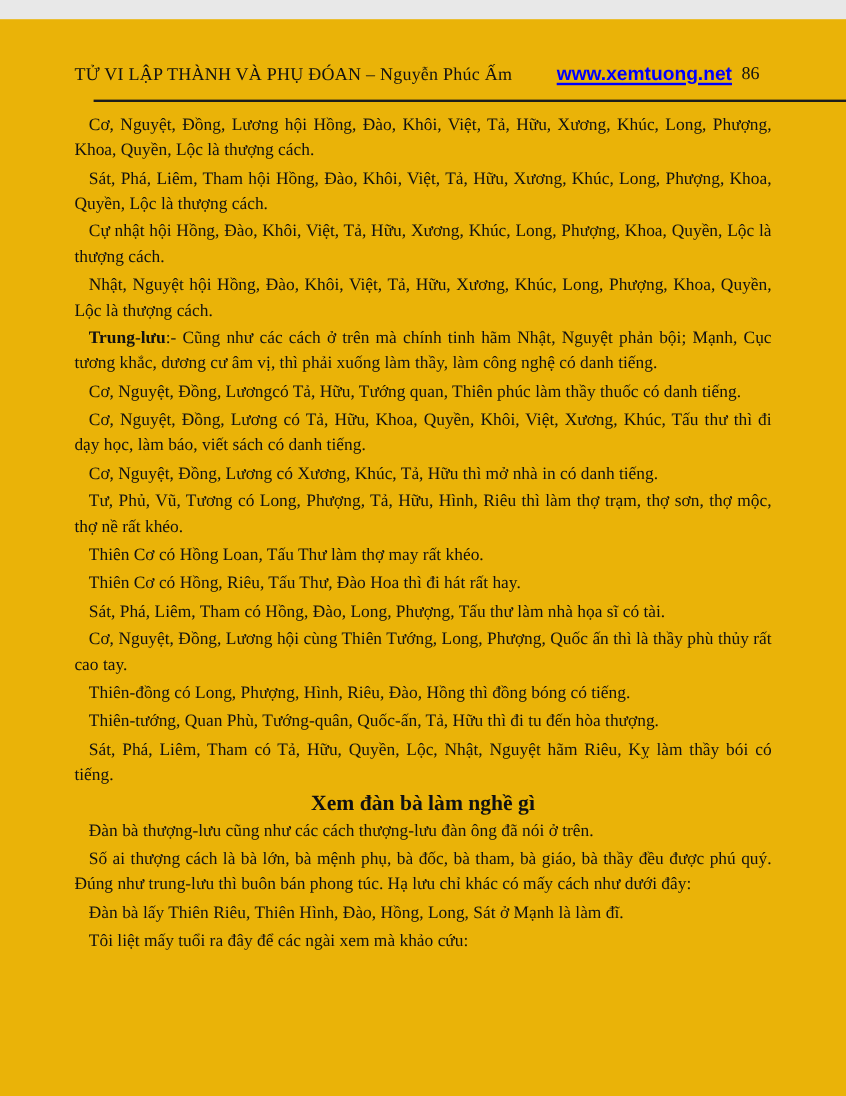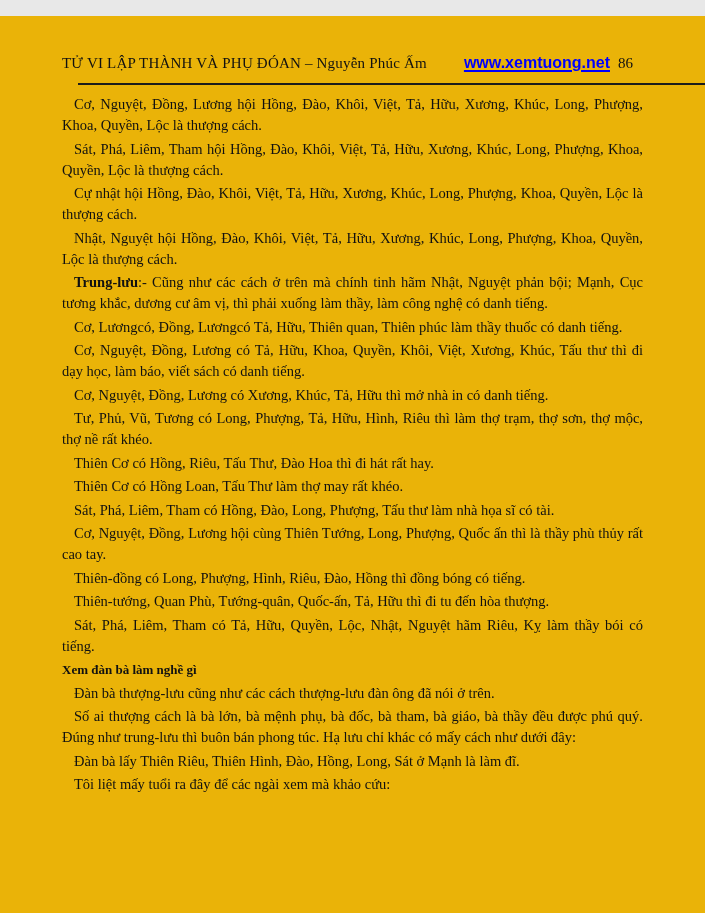--- a/index.html
+++ b/index.html
@@ -20,21 +20,21 @@
     justify-content: space-between;
     padding: 38px 72px 0 62px;
   }
   .book-title {
     font-size: 15px;
     letter-spacing: 0.2px;
     white-space: nowrap;
   }
   .header-right {
     display: flex;
-    align-items: flex-end;
+    align-items: flex-start;
     gap: 8px;
     white-space: nowrap;
   }
   .website-link {
     font-family: "Liberation Sans", sans-serif;
     font-weight: bold;
     font-size: 16px;
     color: #0000ff;
     text-decoration: underline;
     text-decoration-thickness: 2px;
@@ -52,22 +52,23 @@
     font-size: 14.5px;
     line-height: 21px;
     text-align: justify;
   }
   .para {
     margin: 0 0 2.5px 0;
     text-indent: 12px;
   }
   .section-heading {
     margin: 2px 0 2.5px 0;
+    text-align: center;
     font-weight: bold;
-    font-size: 13px;
+    font-size: 18px;
     text-indent: 0;
   }
 </style>
 </head>
 <body>
 
 <div class="page">
 
   <div class="page-header">
     <span class="book-title">TỬ VI LẬP THÀNH VÀ PHỤ ĐÓAN – Nguyễn Phúc Ấm</span>
@@ -80,26 +81,26 @@
   <hr class="header-rule">
 
   <div class="page-body">
     <p class="para">Cơ, Nguyệt, Đồng, Lương hội Hồng, Đào, Khôi, Việt, Tả, Hữu, Xương, Khúc, Long, Phượng, Khoa, Quyền, Lộc là thượng cách.</p>
     <p class="para">Sát, Phá, Liêm, Tham hội Hồng, Đào, Khôi, Việt, Tả, Hữu, Xương, Khúc, Long, Phượng, Khoa, Quyền, Lộc là thượng cách.</p>
     <p class="para">Cự nhật hội Hồng, Đào, Khôi, Việt, Tả, Hữu, Xương, Khúc, Long, Phượng, Khoa, Quyền, Lộc là thượng cách.</p>
     <p class="para">Nhật, Nguyệt hội Hồng, Đào, Khôi, Việt, Tả, Hữu, Xương, Khúc, Long, Phượng, Khoa, Quyền, Lộc là thượng cách.</p>
 
     <p class="para"><b>Trung-lưu</b><span>:- Cũng như các cách ở trên mà chính tinh hãm Nhật, Nguyệt phản bội; Mạnh, Cục tương khắc, dương cư âm vị, thì phải xuống làm thầy, làm công nghệ có danh tiếng.</span></p>
 
-    <p class="para">Cơ, Lươngcó, Đồng, Lươngcó Tả, Hữu, Thiên quan, Thiên phúc làm thầy thuốc có danh tiếng.</p>
+    <p class="para">Cơ, Nguyệt, Đồng, Lươngcó Tả, Hữu, Tướng quan, Thiên phúc làm thầy thuốc có danh tiếng.</p>
     <p class="para">Cơ, Nguyệt, Đồng, Lương có Tả, Hữu, Khoa, Quyền, Khôi, Việt, Xương, Khúc, Tấu thư thì đi dạy học, làm báo, viết sách có danh tiếng.</p>
     <p class="para">Cơ, Nguyệt, Đồng, Lương có Xương, Khúc, Tả, Hữu thì mở nhà in có danh tiếng.</p>
     <p class="para">Tư, Phủ, Vũ, Tương có Long, Phượng, Tả, Hữu, Hình, Riêu thì làm thợ trạm, thợ sơn, thợ mộc, thợ nề rất khéo.</p>
+    <p class="para">Thiên Cơ có Hồng Loan, Tấu Thư làm thợ may rất khéo.</p>
     <p class="para">Thiên Cơ có Hồng, Riêu, Tấu Thư, Đào Hoa thì đi hát rất hay.</p>
-    <p class="para">Thiên Cơ có Hồng Loan, Tấu Thư làm thợ may rất khéo.</p>
     <p class="para">Sát, Phá, Liêm, Tham có Hồng, Đào, Long, Phượng, Tấu thư làm nhà họa sĩ có tài.</p>
     <p class="para">Cơ, Nguyệt, Đồng, Lương hội cùng Thiên Tướng, Long, Phượng, Quốc ấn thì là thầy phù thủy rất cao tay.</p>
     <p class="para">Thiên-đồng có Long, Phượng, Hình, Riêu, Đào, Hồng thì đồng bóng có tiếng.</p>
     <p class="para">Thiên-tướng, Quan Phù, Tướng-quân, Quốc-ấn, Tả, Hữu thì đi tu đến hòa thượng.</p>
     <p class="para">Sát, Phá, Liêm, Tham có Tả, Hữu, Quyền, Lộc, Nhật, Nguyệt hãm Riêu, Kỵ làm thầy bói có tiếng.</p>
 
     <p class="para section-heading">Xem đàn bà làm nghề gì</p>
 
     <p class="para">Đàn bà thượng-lưu cũng như các cách thượng-lưu đàn ông đã nói ở trên.</p>
     <p class="para">Số ai thượng cách là bà lớn, bà mệnh phụ, bà đốc, bà tham, bà giáo, bà thầy đều được phú quý. Đúng như trung-lưu thì buôn bán phong túc. Hạ lưu chỉ khác có mấy cách như dưới đây:</p>

